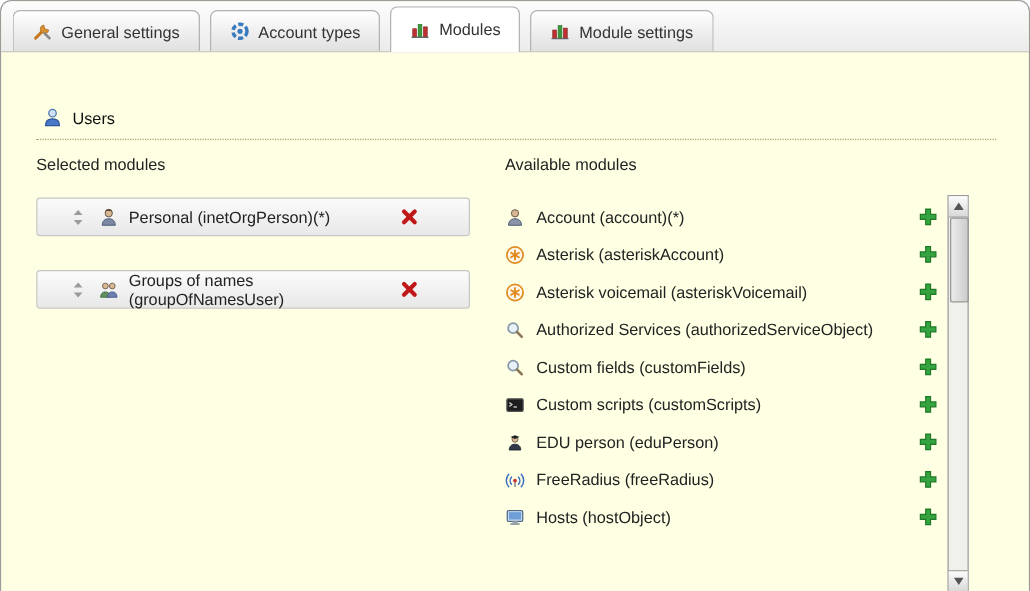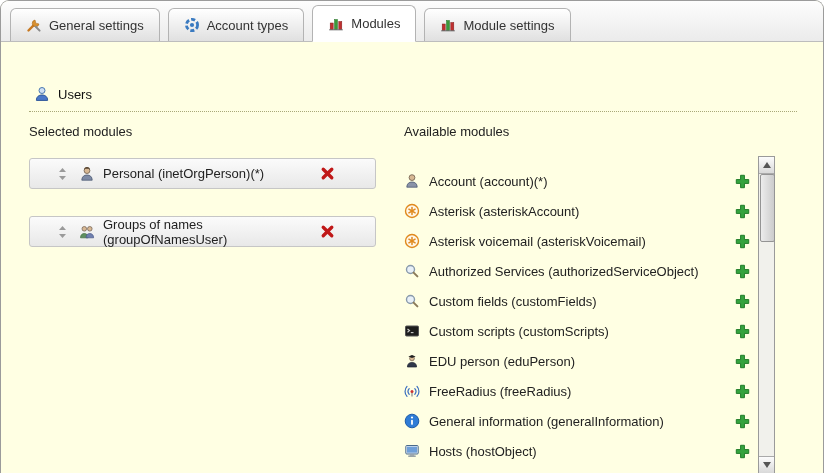--- a/index.html
+++ b/index.html
@@ -33,21 +33,21 @@
            background:linear-gradient(#fbfbfb,#e8e8e8);display:flex;align-items:center;
            padding:0 28px;box-sizing:border-box;}
   .sel-row.r0{top:116px;}
   .sel-row.r1{top:174px;align-items:center;}
   .handle{display:flex;align-items:center;cursor:ns-resize;margin-right:12px;}
   .mod-icon{display:flex;align-items:center;margin-right:8px;}
   .sel-text{flex:1;font-size:13px;color:#222;}
   .del{display:flex;align-items:center;cursor:pointer;margin-right:12px;}
 
   .avail-list{position:absolute;left:403px;top:124px;}
-  .avail-row{height:30px;display:flex;align-items:center;width:346px;}
+  .avail-row{height:30px;display:flex;align-items:flex-start;width:346px;}
   .avail-row .mod-icon{margin-right:9px;}
   .avail-text{font-size:13px;color:#222;}
   .add{margin-left:auto;display:flex;align-items:center;cursor:pointer;}
 
   
   .scrollbar{position:absolute;left:757px;top:114px;width:17px;height:318px;
              background:#f1f1ec;border:1px solid #9a9a9a;box-sizing:border-box;}
   .sb-btn{position:absolute;left:0;width:15px;height:16px;
           background:linear-gradient(#fcfcfc,#d9d9d9);display:flex;align-items:center;
           justify-content:center;cursor:pointer;}
@@ -304,35 +304,20 @@
           </svg>
         </span>
         <span class="avail-text">FreeRadius (freeRadius)</span>
         <span class="add">
           <svg width="15" height="15" viewBox="0 0 14 14">
             <path d="M5.2 1.2 h3.6 v4 h4 v3.6 h-4 v4 h-3.6 v-4 h-4 v-3.6 h4 z" fill="#35a33f" stroke="#1e7a27" stroke-width="0.9"></path>
           </svg>
         </span>
       </div>
 
-      <div class="avail-row">
-        <span class="mod-icon">
-          <svg width="16" height="16" viewBox="0 0 16 16">
-            <circle cx="8" cy="8" r="6.8" fill="#2f7cd6" stroke="#1c5ba8"></circle>
-            <rect x="7.1" y="6.8" width="1.8" height="5" rx="0.9" fill="#fff"></rect>
-            <circle cx="8" cy="4.5" r="1.1" fill="#fff"></circle>
-          </svg>
-        </span>
-        <span class="avail-text">General information (generalInformation)</span>
-        <span class="add">
-          <svg width="15" height="15" viewBox="0 0 14 14">
-            <path d="M5.2 1.2 h3.6 v4 h4 v3.6 h-4 v4 h-3.6 v-4 h-4 v-3.6 h4 z" fill="#35a33f" stroke="#1e7a27" stroke-width="0.9"></path>
-          </svg>
-        </span>
-      </div>
 
       <div class="avail-row">
         <span class="mod-icon">
           <svg width="16" height="16" viewBox="0 0 16 16">
             <rect x="1.8" y="2.5" width="12.4" height="8.5" rx="1" fill="#dfe9f5" stroke="#4a6a8a"></rect>
             <rect x="3" y="3.7" width="10" height="6" fill="#6f9fd8"></rect>
             <rect x="6" y="11" width="4" height="1.6" fill="#9aa5b1"></rect>
             <rect x="4.2" y="12.6" width="7.6" height="1.2" rx="0.5" fill="#7a8794"></rect>
           </svg>
         </span>

